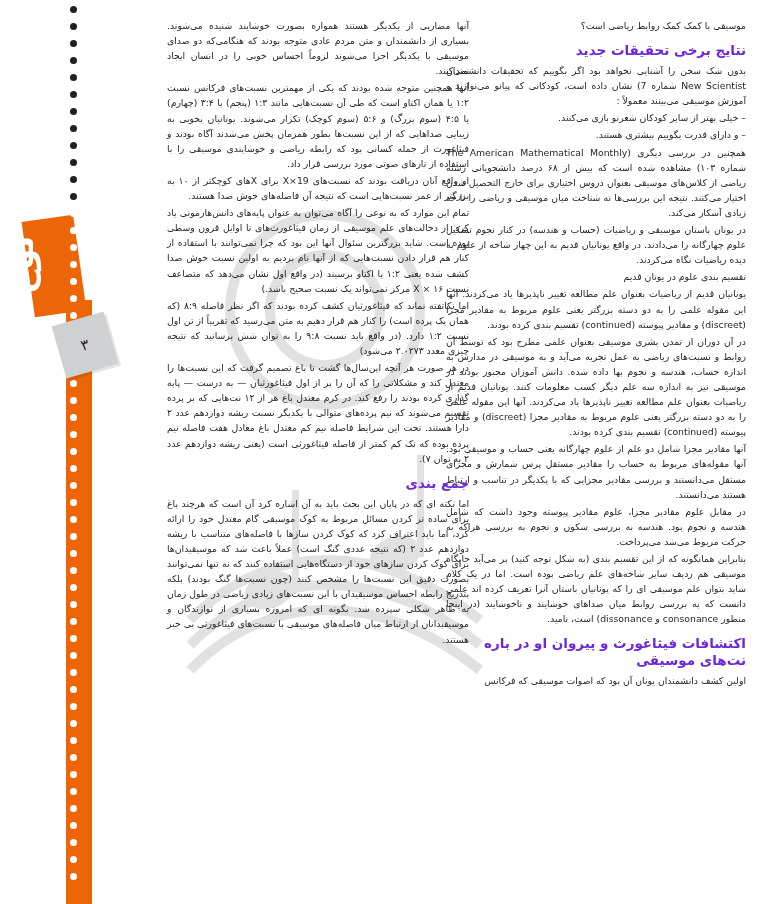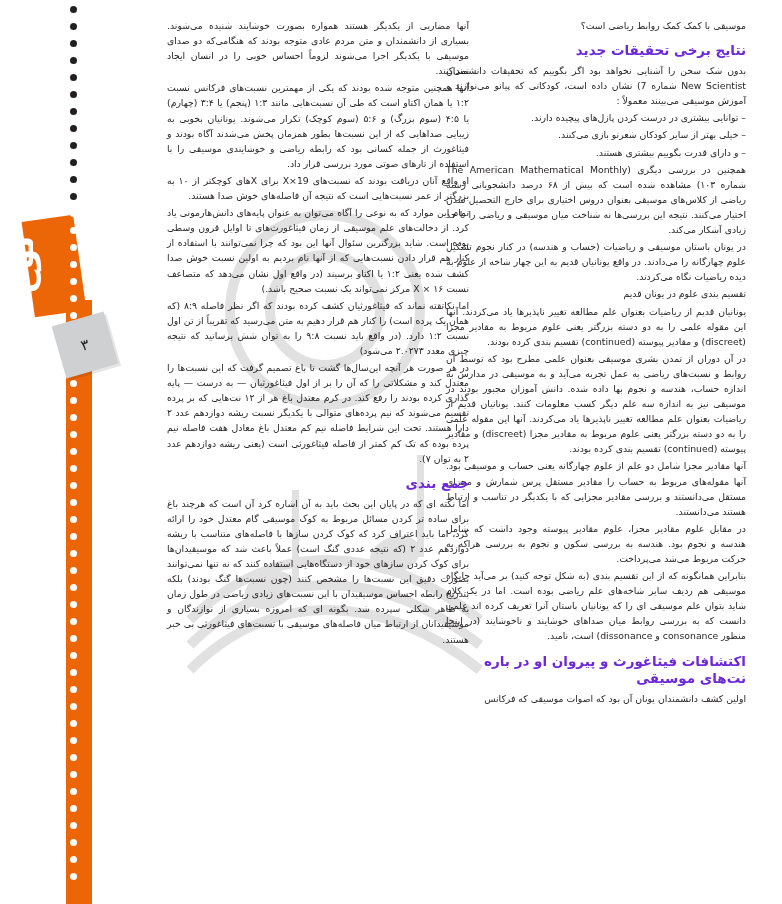--- a/index.html
+++ b/index.html
@@ -234,21 +234,20 @@
     <ellipse cx="245" cy="365" rx="26" ry="18" transform="rotate(-20 245 365)"></ellipse>
     <rect x="267" y="265" width="7" height="102"></rect>
   </g>
 </svg>
 
 <div class="col col-right">
   <p>موسیقی با کمک کمک روابط ریاضی است؟</p>
 
   <h2 class="section">نتایج برخی تحقیقات جدید</h2>
   <p>بدون شک سخن را آشنایی نخواهد بود اگر بگوییم که تحقیقات دانشمندان New Scientist شماره 7) نشان داده است، کودکانی که پیانو می‌نوازند و آموزش موسیقی می‌بینند معمولاً :</p>
-  <p>– توانایی بیشتری در درست کردن پازل‌های پیچیده دارند.</p>
   <p>– خیلی بهتر از سایر کودکان شعرنو بازی می‌کنند.</p>
   <p>– و دارای قدرت بگوییم بیشتری هستند.</p>
   <p>همچنین در بررسی دیگری (The American Mathematical Monthly شماره ۱۰۳) مشاهده شده است که بیش از ۶۸ درصد دانشجویانی رشته ریاضی از کلاس‌های موسیقی بعنوان دروس اختیاری برای خارج التحصیل شدن اختیار می‌کنند. نتیجه این بررسی‌ها نه شناخت میان موسیقی و ریاضی را تا حد زیادی آشکار می‌کند.</p>
   <p>در یونان باستان موسیقی و ریاضیات (حساب و هندسه) در کنار نجوم تشکیل علوم چهارگانه را می‌دادند. در واقع یونانیان قدیم به این چهار شاخه از علوم به دیده ریاضیات نگاه می‌کردند.</p>
   <p>تقسیم بندی علوم در یونان قدیم</p>
   <p>یونانیان قدیم از ریاضیات بعنوان علم مطالعه تغییر ناپذیرها یاد می‌کردند. آنها این مقوله علمی را به دو دسته بزرگتر یعنی علوم مربوط به مقادیر مجزا (discreet) و مقادیر پیوسته (continued) تقسیم بندی کرده بودند.</p>
   <p>در آن دوران از تمدن بشری موسیقی بعنوان علمی مطرح بود که توسط آن روابط و نسبت‌های ریاضی به عمل تجربه می‌آید و به موسیقی در مدارس به اندازه حساب، هندسه و نجوم بها داده شده. دانش آموزان مجبور بودند در موسیقی نیز به اندازه سه علم دیگر کسب معلومات کنند. یونانیان قدیم از ریاضیات بعنوان علم مطالعه تغییر ناپذیرها یاد می‌کردند. آنها این مقوله علمی را به دو دسته بزرگتر یعنی علوم مربوط به مقادیر مجزا (discreet) و مقادیر پیوسته (continued) تقسیم بندی کرده بودند.</p>
   <p>آنها مقادیر مجزا شامل دو علم از علوم چهارگانه یعنی حساب و موسیقی بود. آنها مقوله‌های مربوط به حساب را مقادیر مستقل پرس شمارش و مجزای مستقل می‌دانستند و بررسی مقادیر مجزایی که با یکدیگر در تناسب و ارتباط هستند می‌دانستند.</p>
   <p>در مقابل علوم مقادیر مجزا، علوم مقادیر پیوسته وجود داشت که شامل هندسه و نجوم بود. هندسه به بررسی سکون و نجوم به بررسی هراکه به حرکت مربوط می‌شد می‌پرداخت.</p>
   <p>بنابراین همانگونه که از این تقسیم بندی (به شکل توجه کنید) بر می‌آید جایگاه موسیقی هم ردیف سایر شاخه‌های علم ریاضی بوده است. اما در یک کلام شاید بتوان علم موسیقی ای را که یونانیان باستان آنرا تعریف کرده اند علمی دانست که به بررسی روابط میان صداهای خوشایند و ناخوشایند (در اینجا منظور consonance و dissonance) است، نامید.</p>

